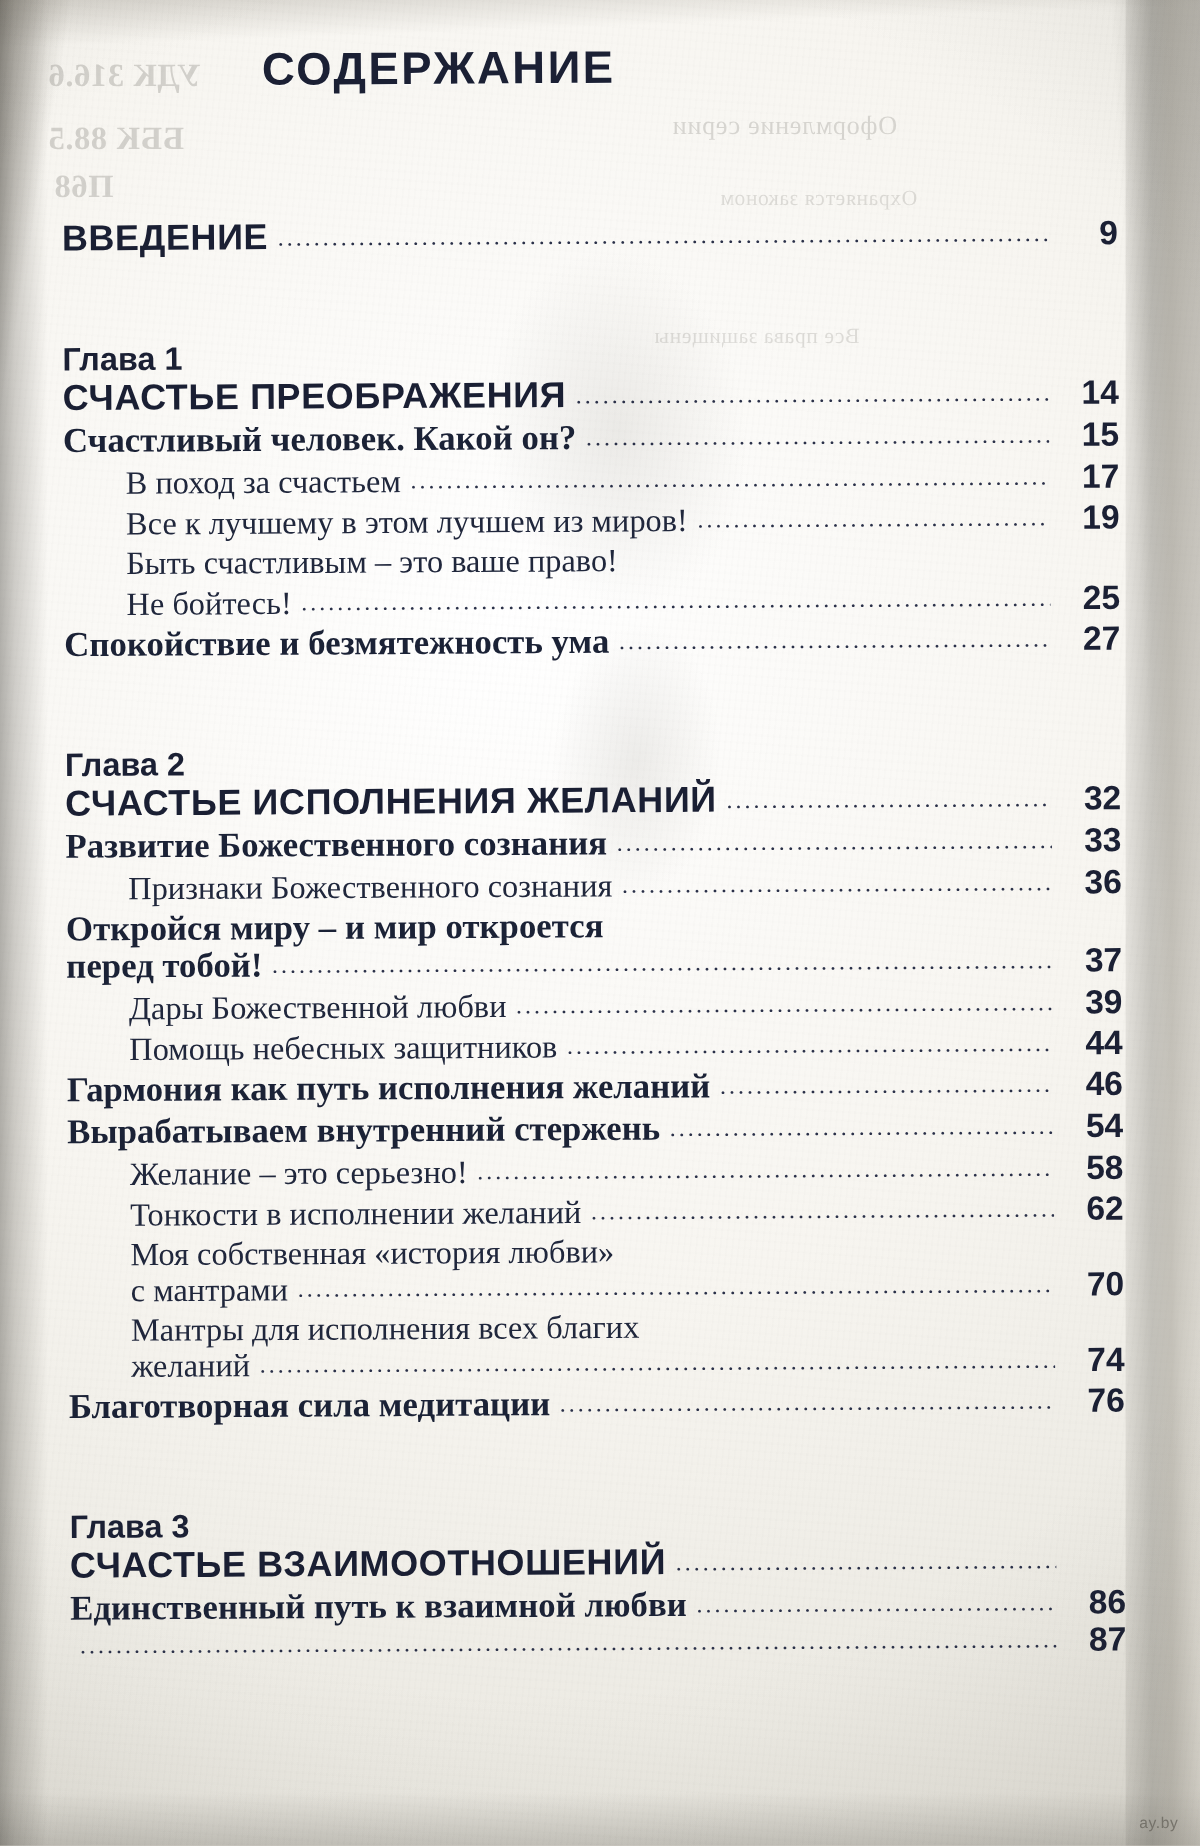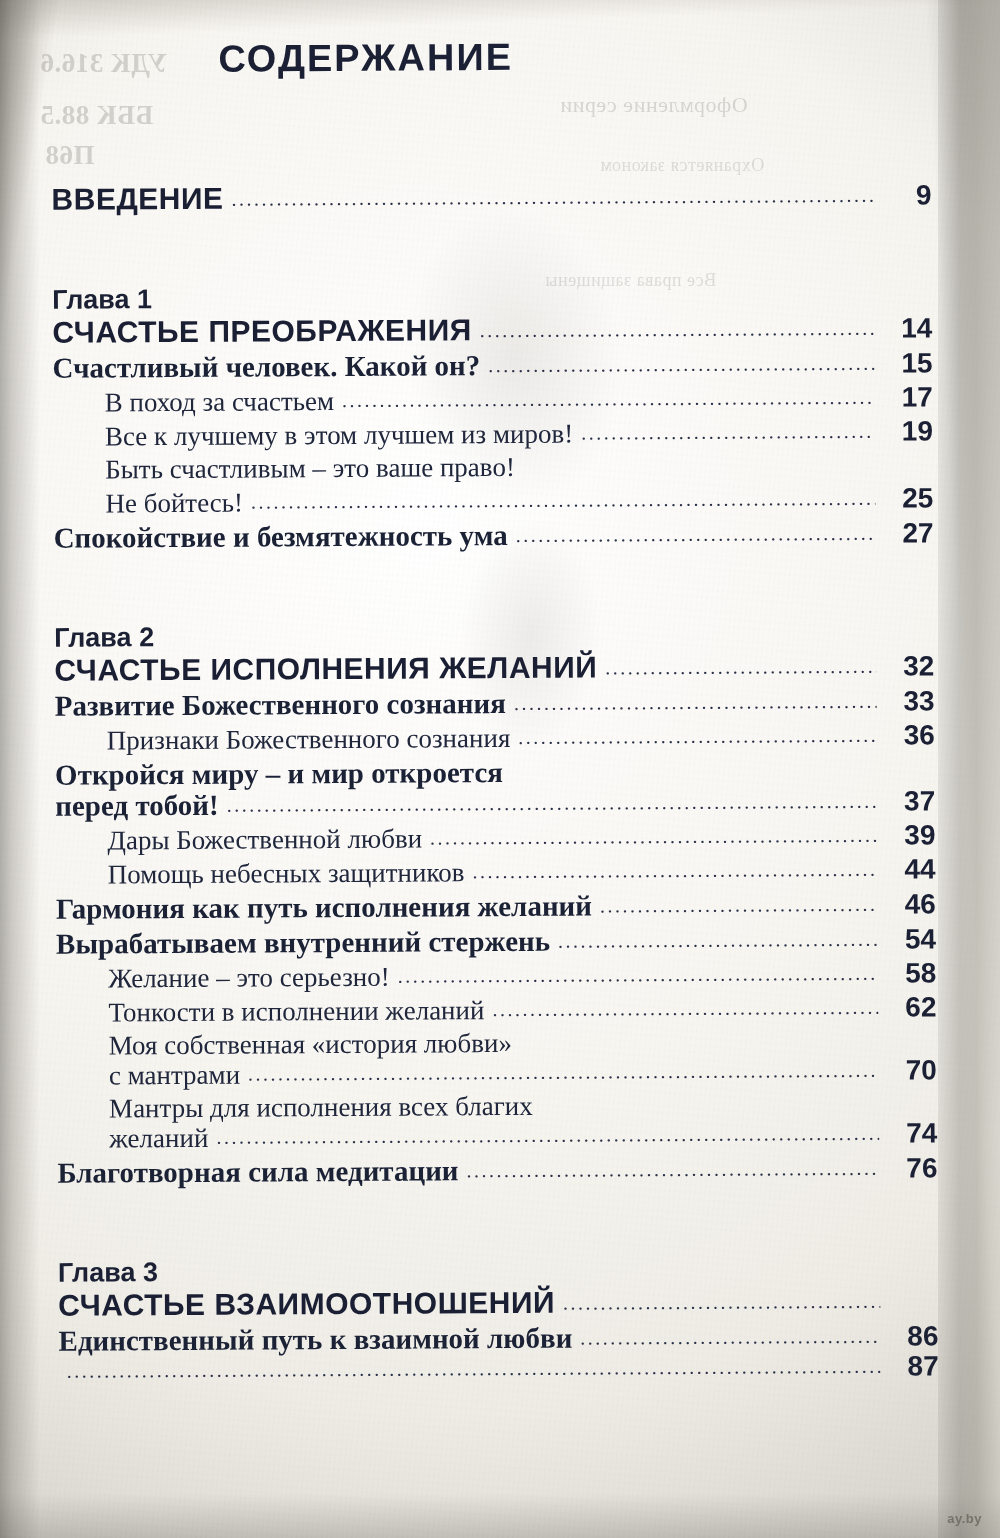--- a/index.html
+++ b/index.html
@@ -195,21 +195,20 @@
   
   .watermark {
     position: absolute;
     right: 18px;
     bottom: 12px;
     font-family: "Liberation Sans", sans-serif;
     font-size: 13px;
     color: #6d6a62;
     opacity: .85;
     letter-spacing: .5px;
-    font-weight: bold;
   }
 
   
   #vignette {
     position: absolute;
     inset: 0;
     pointer-events: none;
     background: radial-gradient(125% 85% at 45% 45%, rgba(255,255,255,0) 55%, rgba(60,58,52,0.13) 88%, rgba(45,43,38,0.26) 100%);
   }
 </style>

